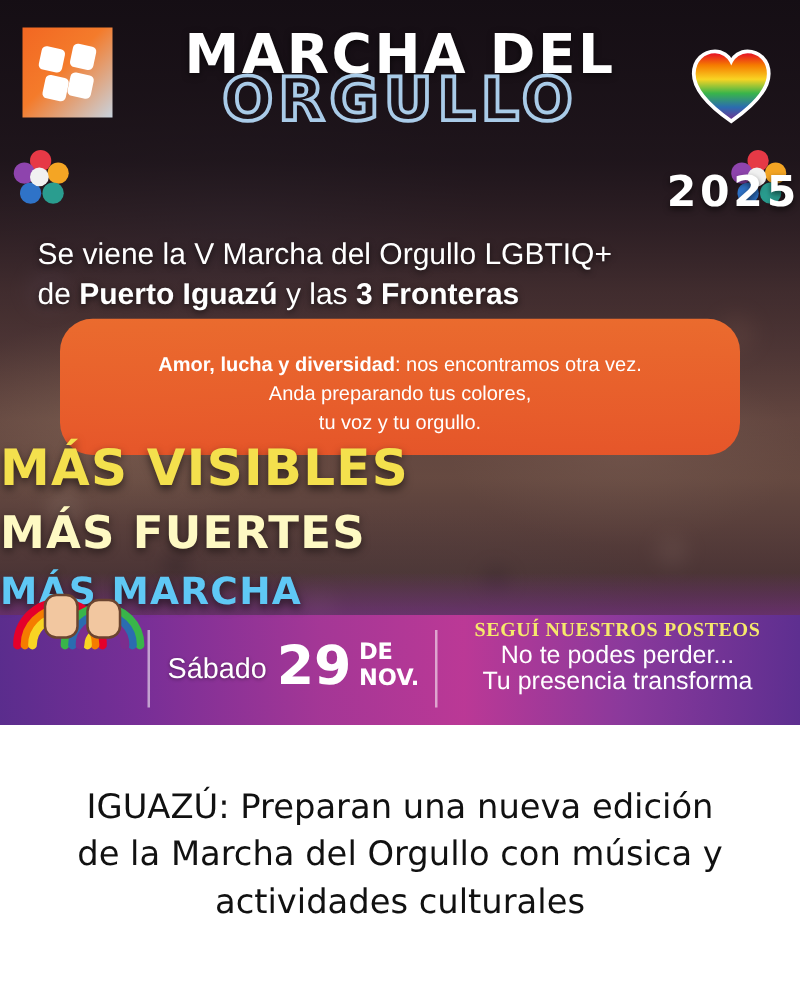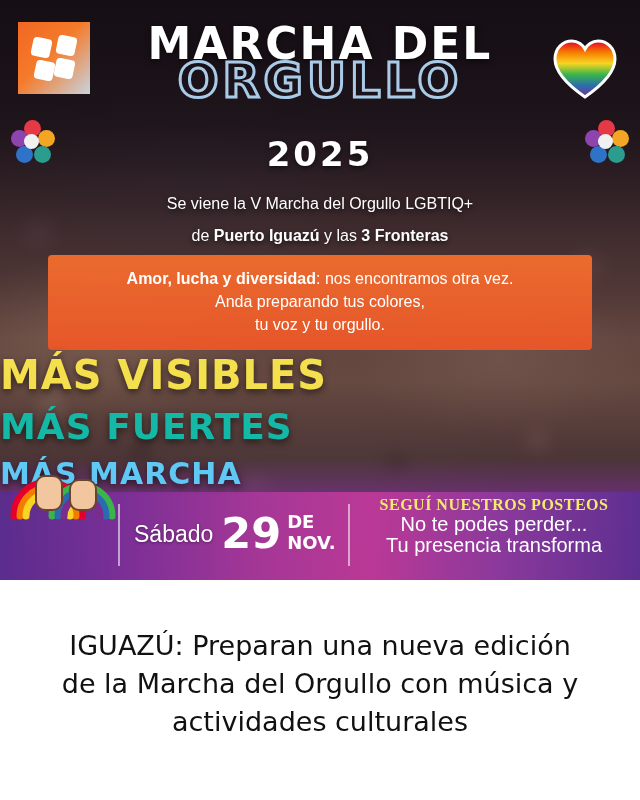--- a/index.html
+++ b/index.html
@@ -156,68 +156,68 @@
     font-weight: bold;
     letter-spacing: 4px;
     color: transparent;
     -webkit-text-stroke: 3px #a9cbe8;
     font-family: "DejaVu Sans", sans-serif;
   }
   .year {
     position: absolute;
     top: 134px;
     left: 0; right: 0;
-    text-align: center;
+    text-align: right;
     font-size: 34px;
     font-weight: bold;
     letter-spacing: 3px;
     color: #ffffff;
     text-shadow: 0 2px 5px rgba(0,0,0,0.6);
     font-family: "DejaVu Sans", sans-serif;
   }
 
   .subtitle {
     position: absolute;
     top: 188px;
     left: 30px; right: 30px;
-    text-align: center;
-    color: #ffffff;
-    font-size: 16px;
+    text-align: left;
+    color: #ffffff;
+    font-size: 24px;
     line-height: 32px;
     text-shadow: 0 2px 5px rgba(0,0,0,0.65);
   }
   .subtitle b { font-weight: bold; }
 
   
   .msg-box {
     position: absolute;
     top: 255px;
     left: 48px;
     right: 48px;
     background: linear-gradient(180deg, rgba(243,110,46,0.95), rgba(236,86,40,0.95));
-    border-radius: 4px;
-    padding: 12px 18px 14px;
+    border-radius: 26px;
+    padding: 26px 18px 14px;
     text-align: center;
     color: #ffffff;
     font-size: 16px;
     line-height: 23px;
   }
   .msg-box b { font-weight: bold; }
 
   
   .slogan {
     position: absolute;
     left: 0; right: 0;
     text-align: left;
     font-weight: bold;
     font-family: "DejaVu Sans", sans-serif;
     letter-spacing: 1px;
   }
   .slogan-1 { top: 352px; font-size: 40px; color: #f4e04d; text-shadow: 0 3px 7px rgba(0,0,0,0.55); }
-  .slogan-2 { top: 406px; font-size: 36px; color: #14b8a6; text-shadow: 0 3px 7px rgba(0,0,0,0.55); }
+  .slogan-2 { top: 406px; font-size: 36px; color: #fef9c3; text-shadow: 0 3px 7px rgba(0,0,0,0.55); }
   .slogan-3 { top: 456px; font-size: 30px; color: #5fc8f5; text-shadow: 0 3px 7px rgba(0,0,0,0.55); }
 
   
   .fists {
     position: absolute;
     left: 8px;
     bottom: 58px;
     width: 118px;
     height: 86px;
   }

